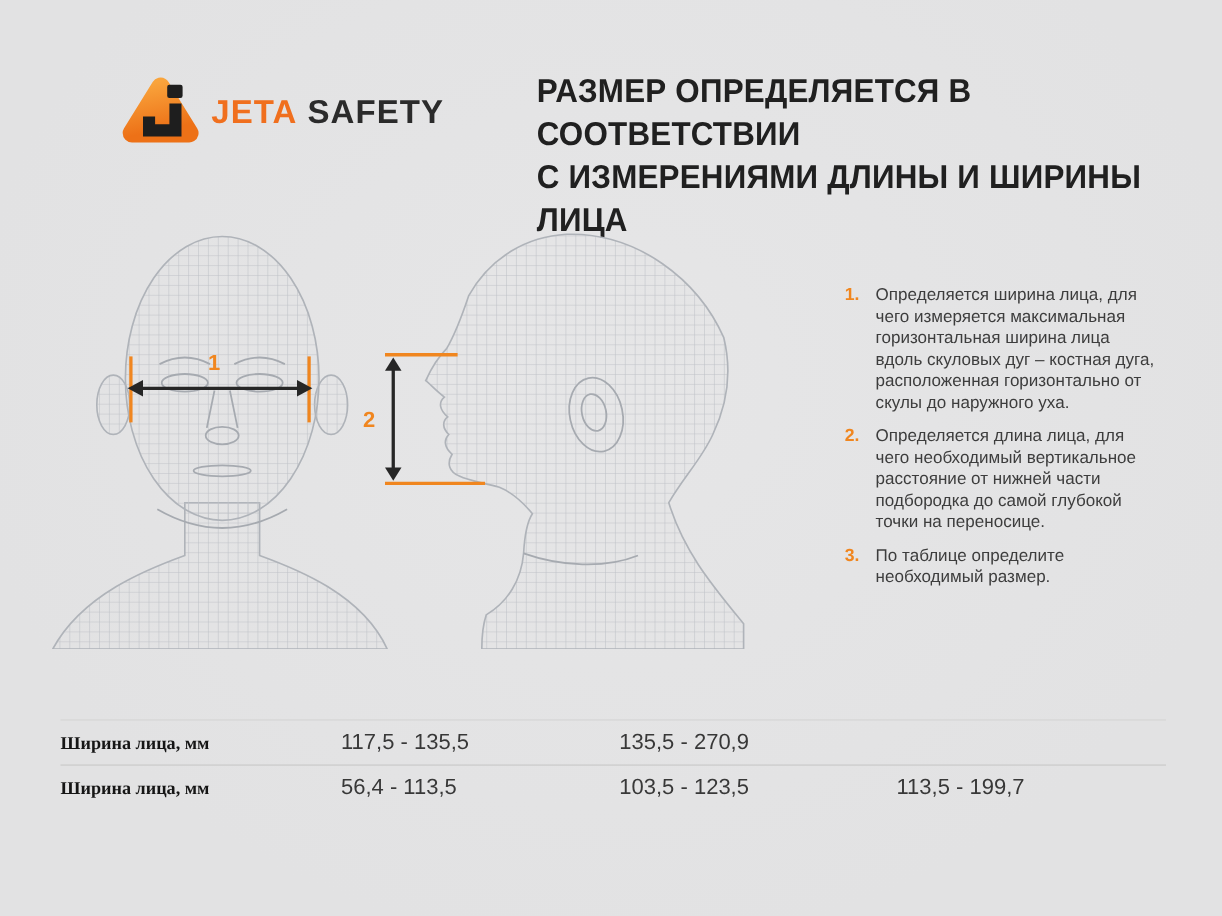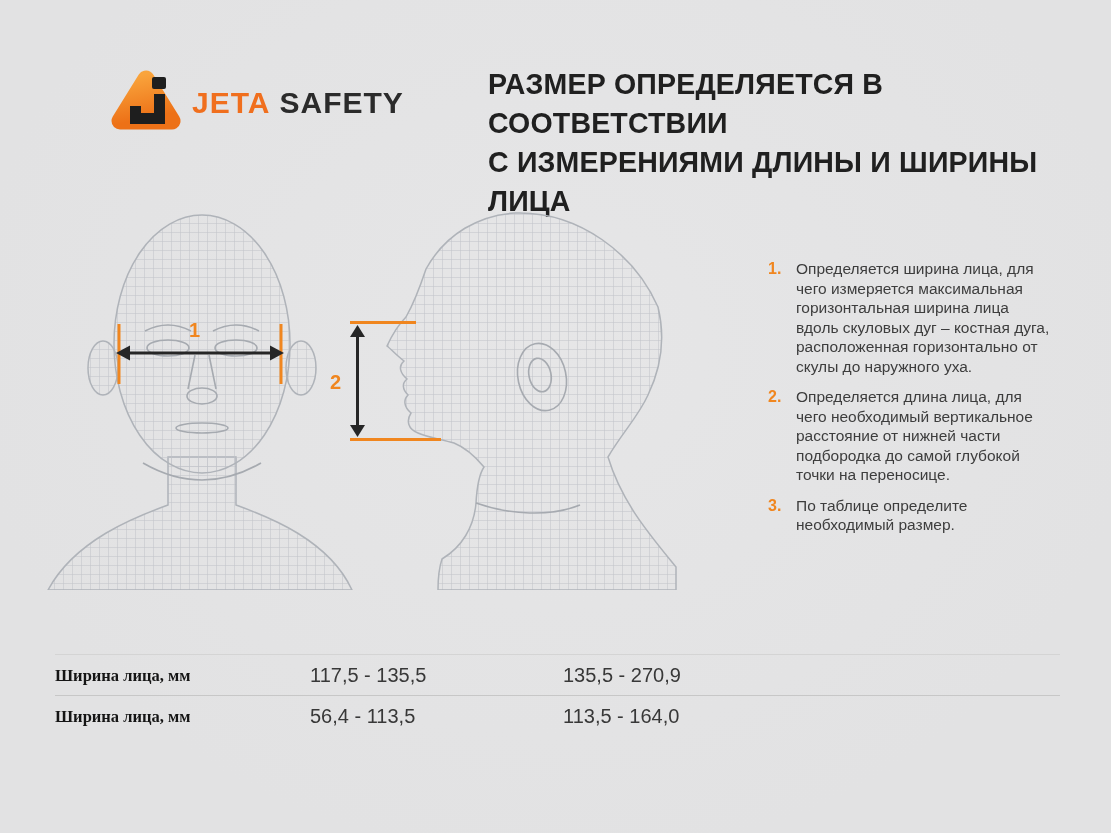--- a/index.html
+++ b/index.html
@@ -183,17 +183,18 @@
 
   <div class="size-table">
     <div class="t-row">
       <div class="t-label">Ширина лица, мм</div>
       <div class="t-val">117,5 - 135,5</div>
       <div class="t-val">135,5 - 270,9</div>
     </div>
     <div class="t-row">
       <div class="t-label">Ширина лица, мм</div>
       <div class="t-val">56,4 - 113,5</div>
-      <div class="t-val">113,5 - 164,0</div>
+      <div class="t-val">103,5 - 123,5</div>
+      <div class="t-val">113,5 - 199,7</div>
     </div>
   </div>
 
 </div>
 
 </body></html>

